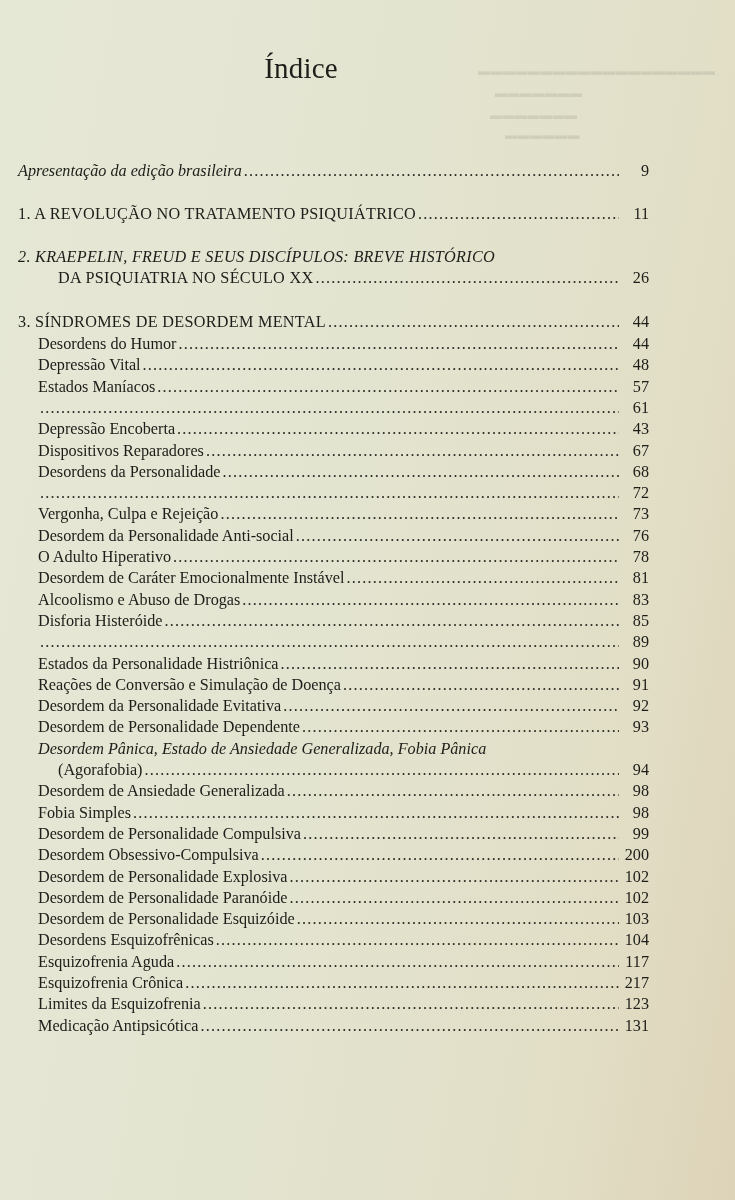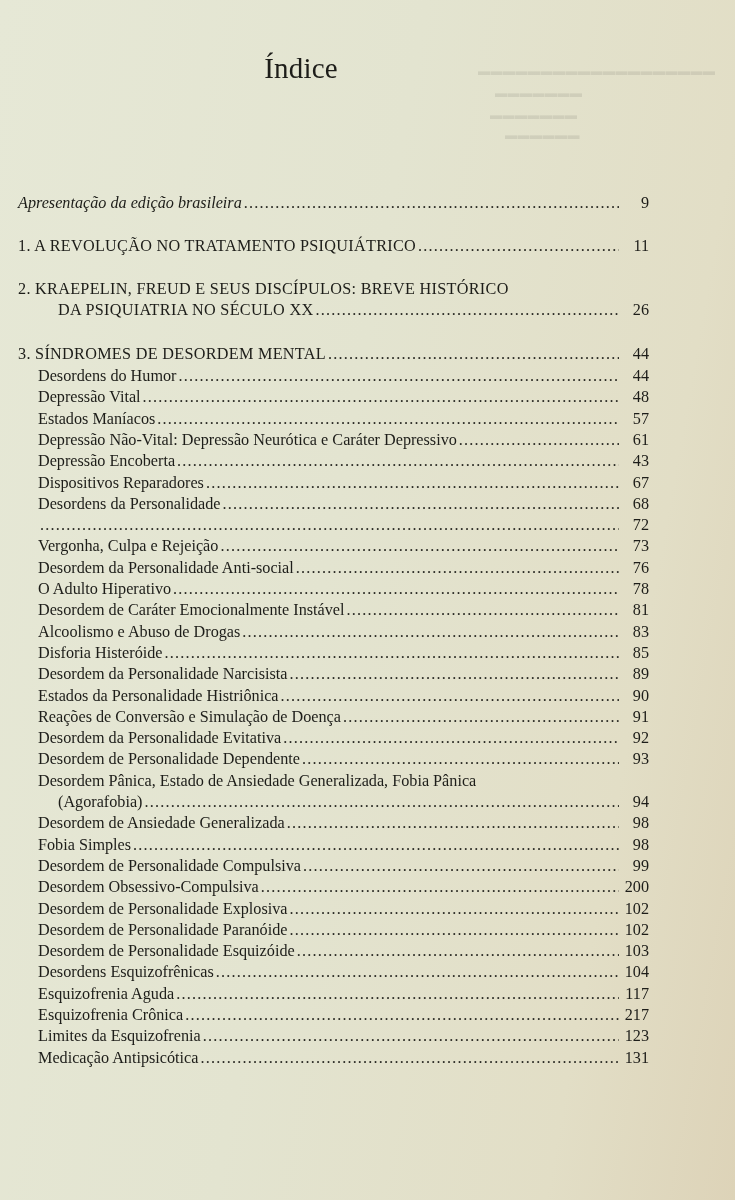--- a/index.html
+++ b/index.html
@@ -10,41 +10,41 @@
     color: #1d1d19;
     position: relative;
   }
   .page { position: absolute; left: 0; top: 0; width: 735px; height: 1200px; }
   .title {
     position: absolute; left: 0; width: 602px; top: 52px;
     text-align: center; font-size: 29px; letter-spacing: 0.2px;
   }
   .row {
     position: absolute; left: 0; width: 735px; height: 22px;
-    font-size: 16.2px; line-height: 22px; margin-top: 32px;
+    font-size: 16.2px; line-height: 22px;
   }
   .entry {
     position: absolute; display: flex; align-items: baseline;
     right: 86px; white-space: nowrap;
   }
   .entry .label { flex: 0 0 auto; }
   .entry .dots {
     flex: 1 1 auto; overflow: hidden; margin: 0 2px;
     letter-spacing: 1.2px; color: #2a2a24;
   }
   .entry .dots::before {
     content: "................................................................................................................................................................................................";
   }
   .entry .pg { flex: 0 0 auto; width: 28px; text-align: right; }
   .lvl0 { left: 18px; }
   .lvl1 { left: 38px; }
   .lvl2 { left: 58px; }
   .italic { font-style: italic; }
   .caps { letter-spacing: 0.3px; }
-  .plain { position: absolute; white-space: nowrap; }
+  .plain { position: absolute; white-space: nowrap; font-style: italic; }
   .ghost {
     position: absolute; color: rgba(120,120,110,0.18); font-size: 12px;
     white-space: nowrap; letter-spacing: 0.5px;
   }
 </style>
 </head>
 <body>
 
 <div class="page">
 
@@ -107,21 +107,20 @@
       </div>
       <div class="row" style="top: 375.6px;">
         <div class="entry lvl1">
           <span class="label">Estados Maníacos</span>
           <span class="dots"></span>
           <span class="pg">57</span>
         </div>
       </div>
       <div class="row" style="top: 396.9px;">
         <div class="entry lvl1">
-          <span class="label">Depressão Não-Vital: Depressão Neurótica e Caráter Depressivo</span>
           <span class="dots"></span>
           <span class="pg">61</span>
         </div>
       </div>
       <div class="row" style="top: 418.2px;">
         <div class="entry lvl1">
           <span class="label">Depressão Encoberta</span>
           <span class="dots"></span>
           <span class="pg">43</span>
         </div>
@@ -183,21 +182,20 @@
       </div>
       <div class="row" style="top: 609.9px;">
         <div class="entry lvl1">
           <span class="label">Disforia Histeróide</span>
           <span class="dots"></span>
           <span class="pg">85</span>
         </div>
       </div>
       <div class="row" style="top: 631.2px;">
         <div class="entry lvl1">
-          <span class="label">Desordem da Personalidade Narcisista</span>
           <span class="dots"></span>
           <span class="pg">89</span>
         </div>
       </div>
       <div class="row" style="top: 652.5px;">
         <div class="entry lvl1">
           <span class="label">Estados da Personalidade Histriônica</span>
           <span class="dots"></span>
           <span class="pg">90</span>
         </div>

